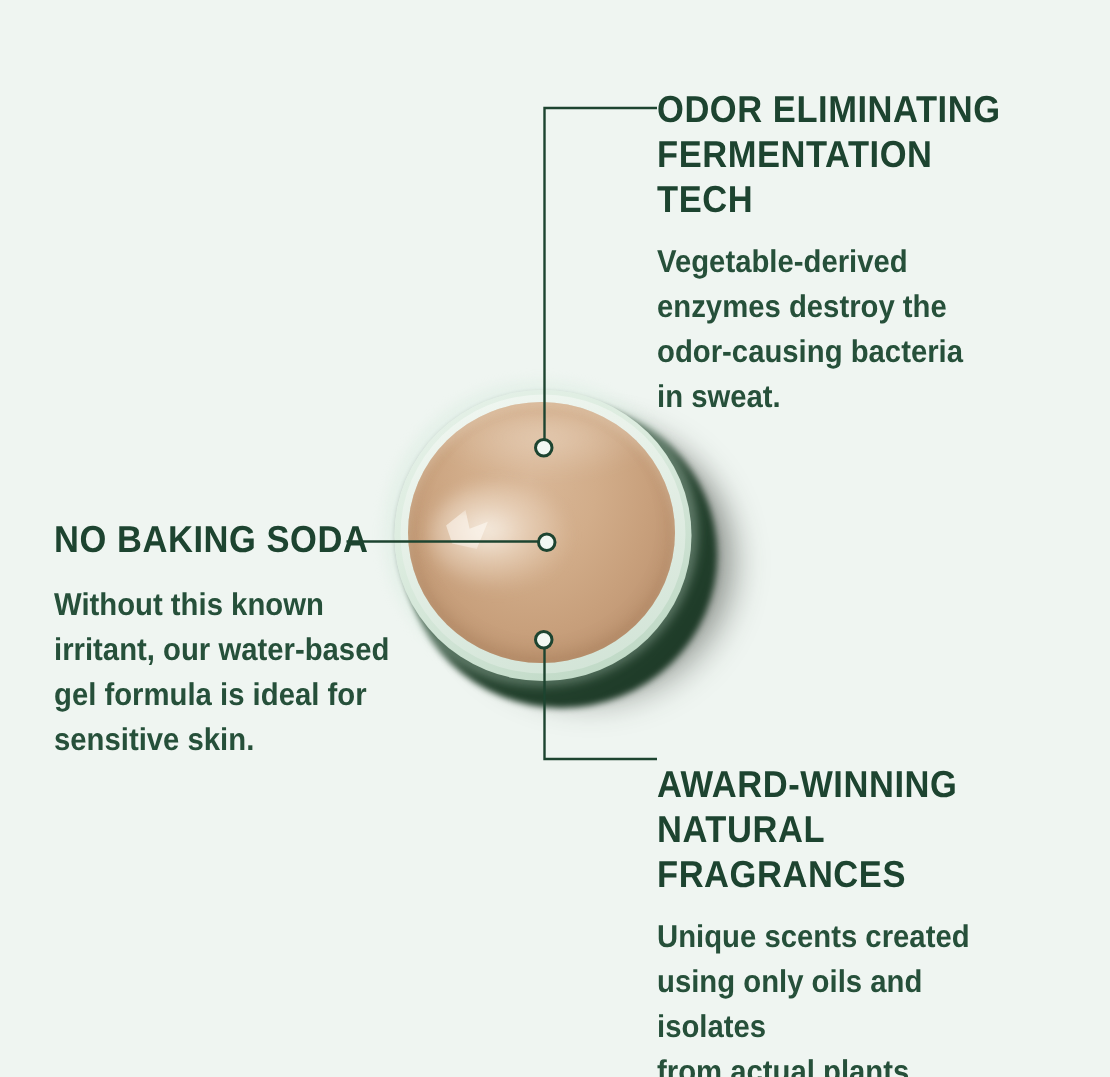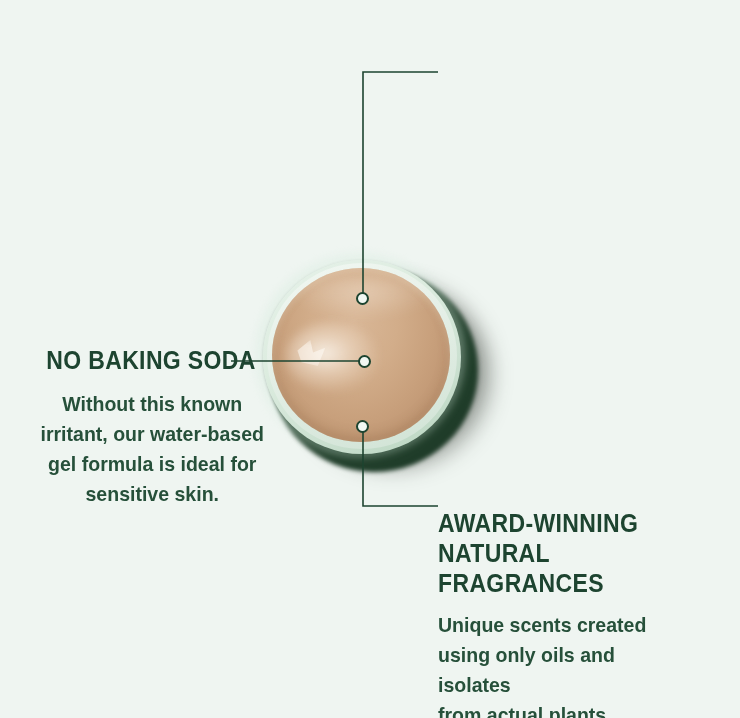--- a/index.html
+++ b/index.html
@@ -172,21 +172,21 @@
     font-family: "Liberation Sans Narrow", "Liberation Sans", sans-serif;
     font-size: 21px;
     font-weight: 600;
     line-height: 30px;
     margin: 0;
     transform: scaleX(0.93);
     transform-origin: left center;
     white-space: pre-line;
   }
   #callout-top { left: 438px; top: 58px; width: 270px; }
-  #callout-left { left: 36px; top: 345px; width: 250px; text-align: center; }
+  #callout-left { left: 36px; top: 345px; width: 250px; }
   #callout-bottom { left: 438px; top: 508px; width: 270px; }
   #callout-left .c-head { margin-bottom: 14px; }
   #callout-bottom .c-head { margin-bottom: 12px; }
 </style>
 </head>
 <body>
 
 <div id="stage">
 
   <div id="product">
@@ -204,20 +204,28 @@
   <svg id="connectors" viewBox="0 0 740 718" width="740" height="718">
     <path d="M363,299 L363,72 L438,72" fill="none" stroke="#1d4430" stroke-width="1.6"></path>
     <path d="M231,361 L365,361" fill="none" stroke="#1d4430" stroke-width="1.6"></path>
     <path d="M363,427 L363,506 L438,506" fill="none" stroke="#1d4430" stroke-width="1.6"></path>
   </svg>
 
   <div class="dot" style="left:356px; top:292px;"></div>
   <div class="dot" style="left:358px; top:355px;"></div>
   <div class="dot" style="left:356px; top:420px;"></div>
 
+  <div class="callout" id="callout-top">
+    <h2 class="c-head">ODOR ELIMINATING
+FERMENTATION TECH</h2>
+    <p class="c-body">Vegetable-derived
+enzymes destroy the
+odor-causing bacteria
+in sweat.</p>
+  </div>
 
   <div class="callout" id="callout-left">
     <h2 class="c-head">NO BAKING SODA</h2>
     <p class="c-body">Without this known
 irritant, our water-based
 gel formula is ideal for
 sensitive skin.</p>
   </div>
 
   <div class="callout" id="callout-bottom">

